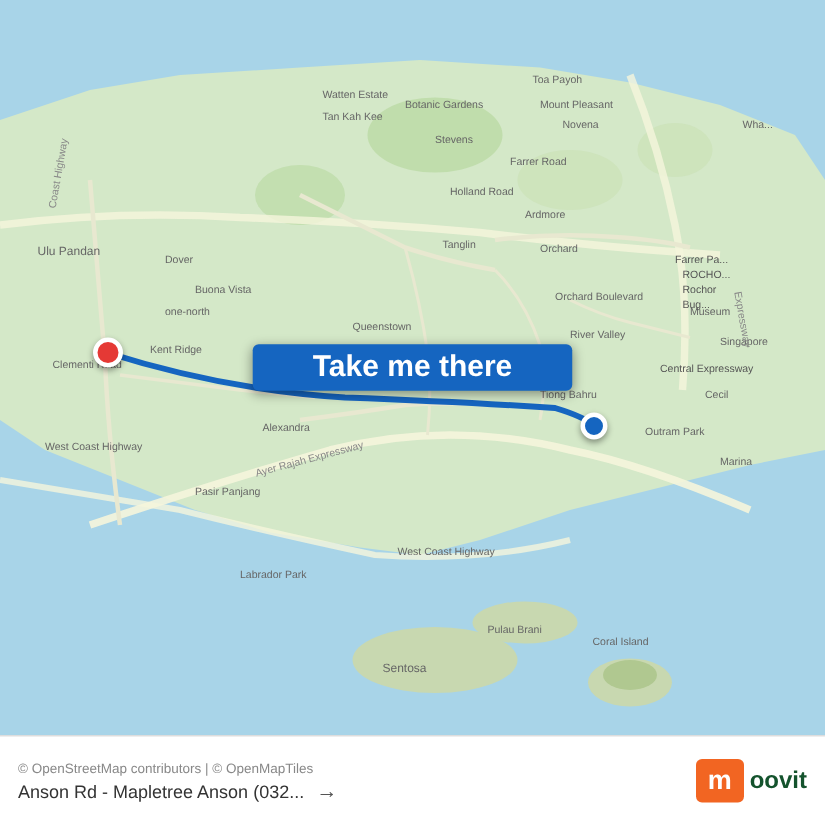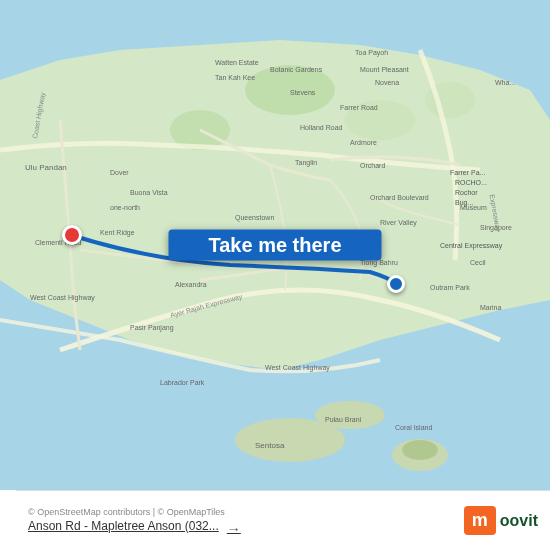--- a/index.html
+++ b/index.html
@@ -81,21 +81,20 @@
 
     
     #bottom-bar {
       background: white;
       height: 60px;
       display: flex;
       align-items: center;
       padding: 0 12px;
       border-top: 1px solid #ddd;
       gap: 13px;
-      margin-left: 16px;
     }
 
     #moovit-logo {
       margin-left: auto;
       display: flex;
       align-items: center;
     }
 
     .moovit-m {
       background: #F26522;
@@ -114,25 +113,24 @@
     }
 
     #attribution {
       font-size: 9px;
       color: #888;
       margin-bottom: 2px;
     }
 
     #route-info {
       display: flex;
-      align-items: flex-start;
+      align-items: flex-end;
       gap: 8px;
       font-size: 13px;
       color: #333;
-      text-decoration: underline;
     }
 
     #origin-label {
       font-weight: 500;
       white-space: nowrap;
       overflow: hidden;
       text-overflow: ellipsis;
       max-width: 200px;
       font-size: 12px;
     }

